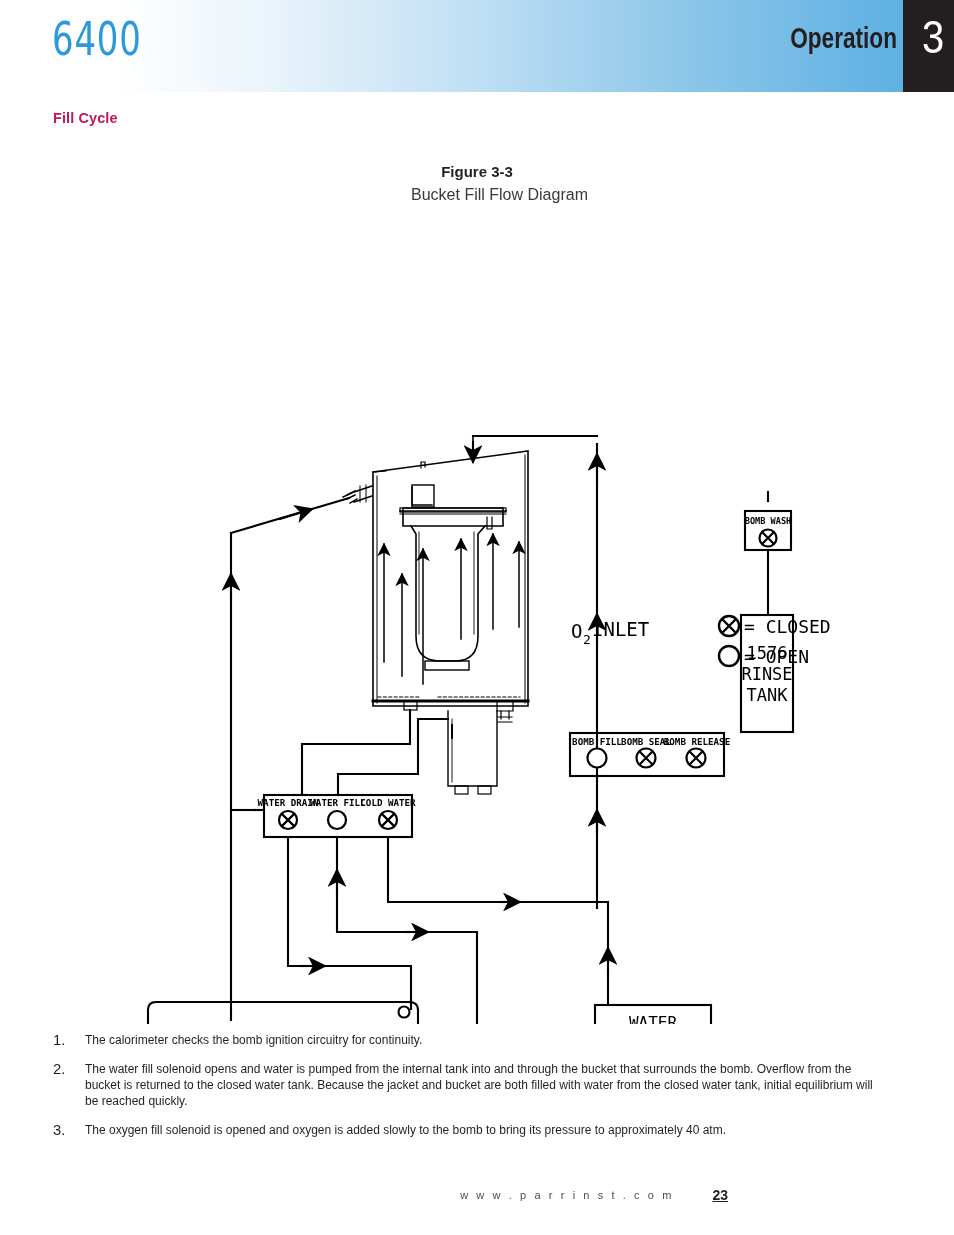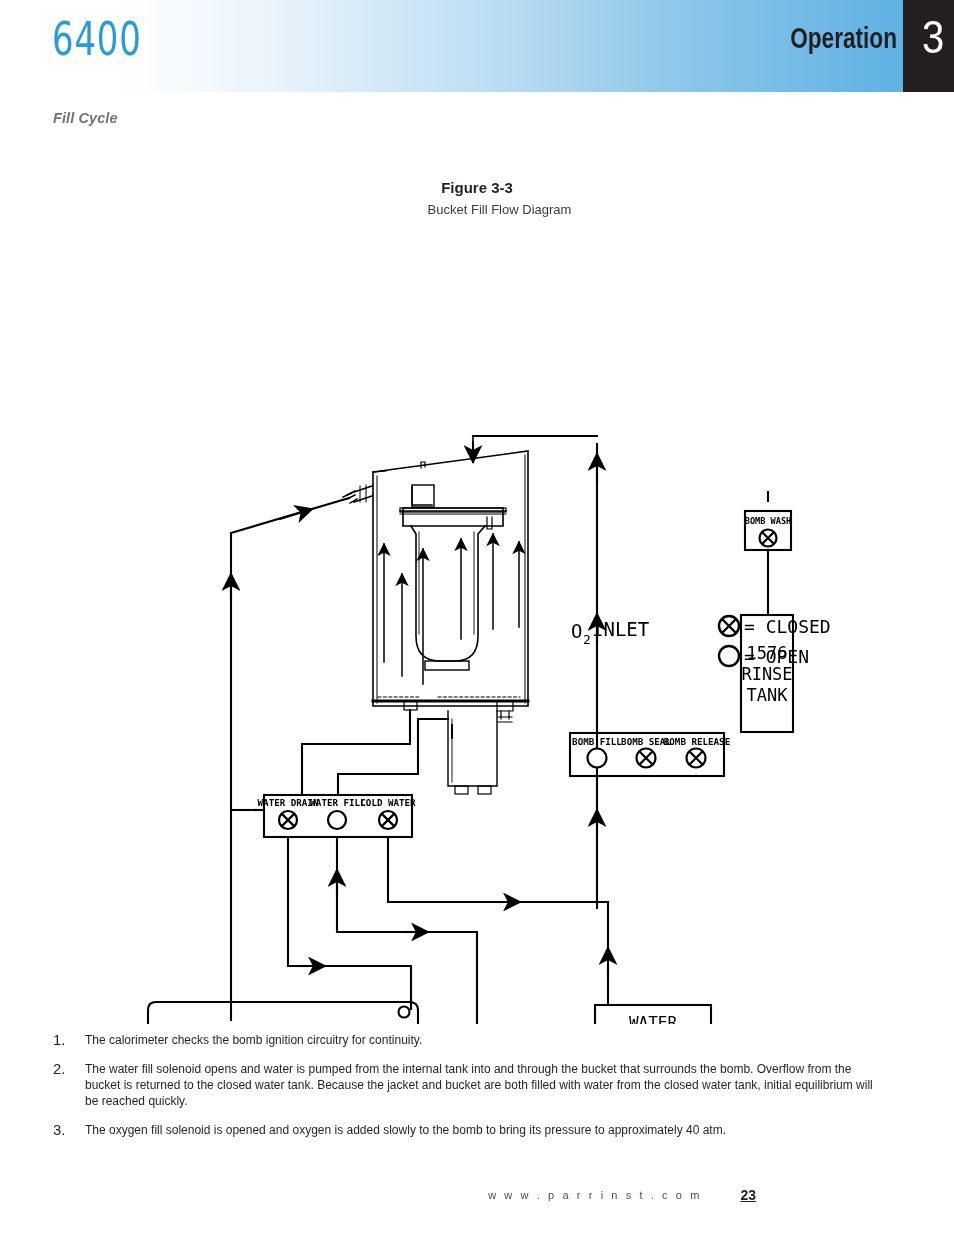--- a/index.html
+++ b/index.html
@@ -76,22 +76,21 @@
   
   #intro-block {
     position: absolute;
     left: 53px; top: 110px;
     width: 760px;
   }
   .intro-heading {
     font-family: "Liberation Sans Narrow", "Liberation Sans", sans-serif;
     font-size: 14.5px;
     font-weight: 700;
-    font-style: italic;
-    color: #737373;
+    color: #be185d;
     margin: 0 0 3px 0;
     letter-spacing: 0.1px;
   }
   .intro-text {
     font-family: "Liberation Sans Narrow", "Liberation Sans", sans-serif;
     font-size: 15px;
     color: #231f20;
     margin: 0;
     letter-spacing: 0.05px;
   }
@@ -101,25 +100,25 @@
     position: absolute;
     left: 0; top: 163px;
     width: 954px;
     text-align: center;
   }
   #figure-caption .fig-title {
     font-family: "Liberation Sans Narrow", "Liberation Sans", sans-serif;
     font-size: 15px;
     font-weight: 700;
     color: #231f20;
-    margin: 16px 0 6px 0;
+    margin: 0 0 6px 0;
   }
   #figure-caption .fig-sub {
     font-family: "Liberation Sans Narrow", "Liberation Sans", sans-serif;
-    font-size: 13px;
+    font-size: 16px;
     color: #3a3a3a;
     margin: 0;
     padding-left: 45px;
   }
 
   
   #flow-diagram {
     position: absolute;
     left: 0; top: 214px;
     width: 954px; height: 810px;
@@ -152,21 +151,21 @@
     font-family: "Liberation Sans Narrow", "Liberation Sans", sans-serif;
     font-size: 12px;
     line-height: 1.34;
     color: #231f20;
   }
 
   
   #footer {
     position: absolute;
     left: 0; top: 1189px;
-    width: 770px; height: 24px; padding-left: 28px;
+    width: 770px; height: 24px;
   }
   #footer-url {
     position: absolute;
     right: 96px; top: 0;
     font-family: "Liberation Sans Narrow", "Liberation Sans", sans-serif;
     font-size: 11px;
     letter-spacing: 2.6px;
     color: #4d4d4d;
   }
   #footer-page {

